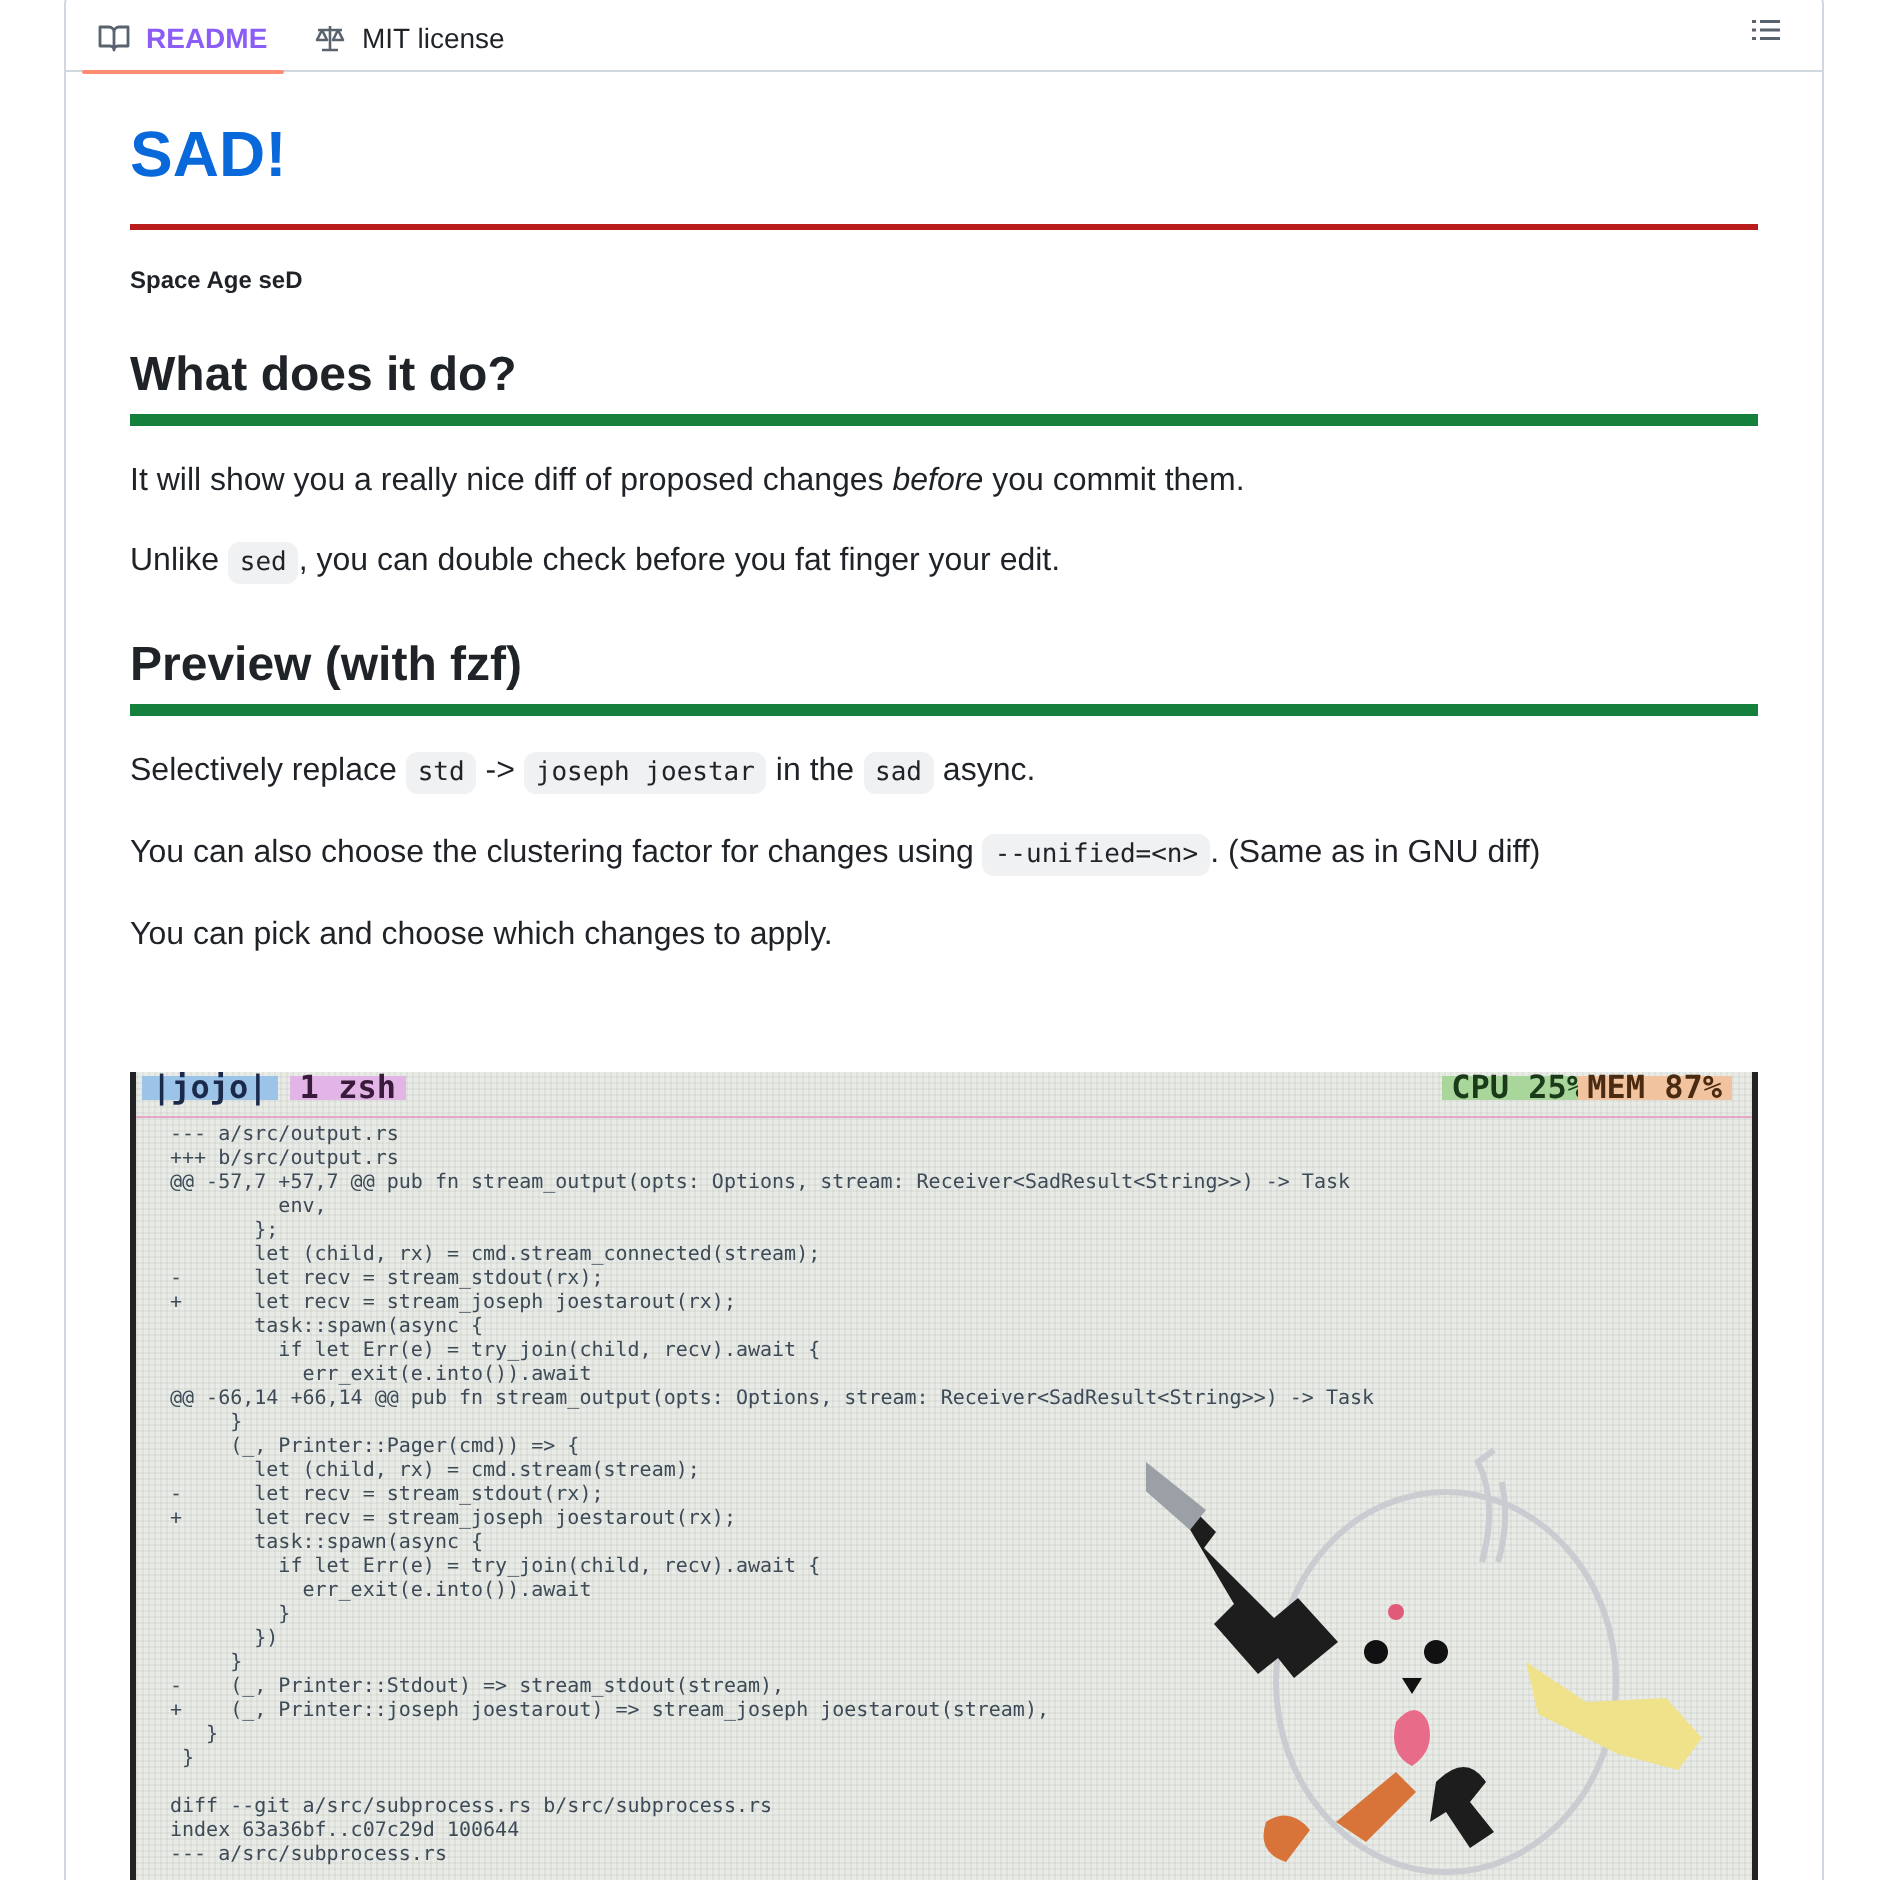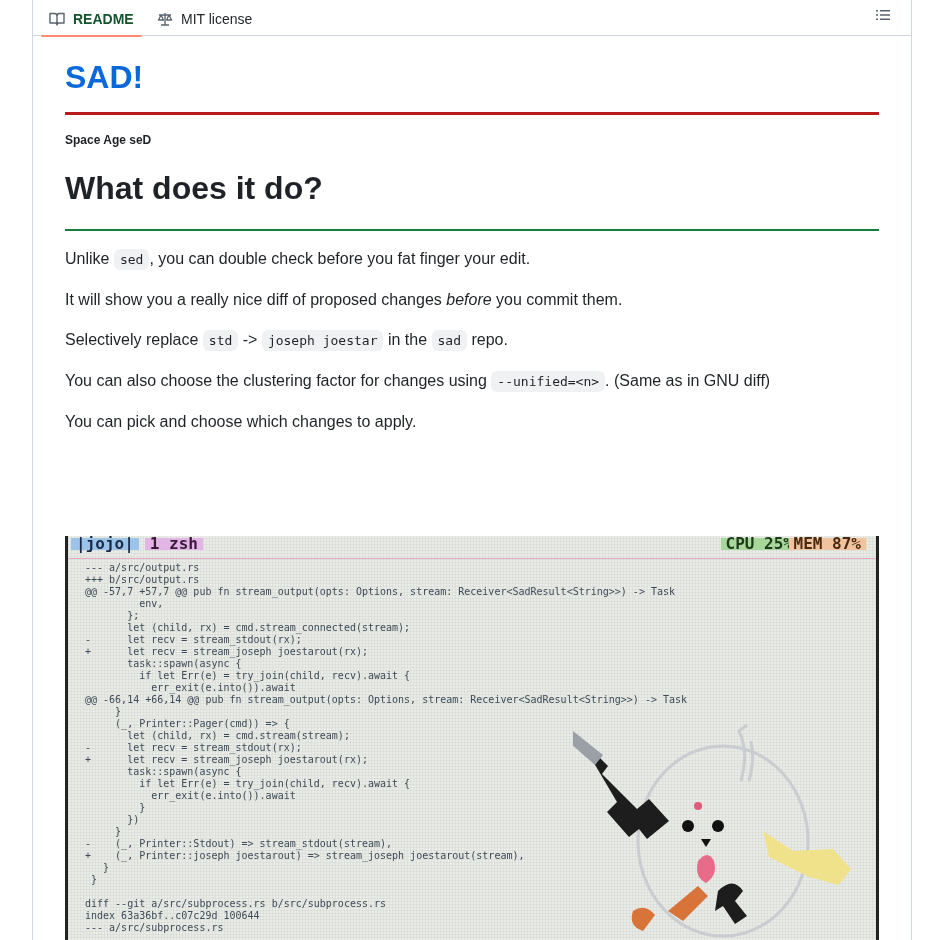--- a/index.html
+++ b/index.html
@@ -12,43 +12,43 @@
   .readme-box {
     position: absolute; left: 32px; top: -4px; width: 880px; height: 960px;
     border: 1px solid #d0d7de; border-radius: 6px; background: #fff;
   }
   .tabbar {
     position: absolute; left: 0; top: 0; width: 100%; height: 39px;
     border-bottom: 1px solid #d0d7de;
   }
   .tab {
     position: absolute; top: 4px; height: 35px; display: flex; align-items: center;
-    font-size: 14px; color: #14532d; gap: 8px; padding: 0 8px;
+    font-size: 14px; color: #8b5cf6; gap: 8px; padding: 0 8px;
   }
   .tab.active { font-weight: bold; }
   .tab.active::after {
     content: ""; position: absolute; left: 0; right: 0; bottom: -1px; height: 2px;
     background: #fd8c73; border-radius: 2px;
   }
   .tab.inactive { color: #1f2328; }
   .tab svg { display: block; }
   .toc-btn {
     position: absolute; right: 14px; top: 6px; width: 28px; height: 28px;
     display: flex; align-items: center; justify-content: center;
   }
   .content { position: absolute; left: 32px; top: 58px; width: 814px; }
   h1.title {
     margin: 0; font-size: 32px; font-weight: bold; color: #0969da;
     padding-bottom: 10px; border-bottom: 3px solid #b91c1c; height: 60px;
     line-height: 44px;
   }
   .tagline { margin: 18px 0 0 0; font-size: 12px; font-weight: bold; height: 22px; }
   h2 {
-    margin: 0; font-size: 32px; font-weight: bold; line-height: 30px;
-    padding-bottom: 26px; border-bottom: 2px solid #15803d;
+    margin: 0; font-size: 24px; font-weight: bold; line-height: 30px;
+    padding-bottom: 4px; border-bottom: 6px solid #15803d;
   }
   p { margin: 0; font-size: 16px; line-height: 24px; }
   code {
     font-family: "DejaVu Sans Mono", monospace; font-size: 13px;
     background: #eff1f3; border-radius: 6px; padding: 3px 6px;
   }
   .terminal {
     position: absolute; left: 0; top: 481px; width: 814px; height: 420px;
     background: #e8ebe6; overflow: hidden; border-left: 3px solid #222;
     border-right: 3px solid #222;
@@ -109,24 +109,25 @@
           </svg>
       </span>
     </div>
   </div>
 
   <div class="content">
     <h1 class="title">SAD!</h1>
     <div class="tagline">Space Age seD</div>
 
     <h2 style="margin-top:18px;">What does it do?</h2>
+    <p style="margin-top:16px;"><span>It will show you a really nice diff of proposed changes </span><em>before</em><span> you commit them.</span></p>
     <p style="margin-top:16px;"><span>Unlike </span><code>sed</code><span>, you can double check before you fat finger your edit.</span></p>
-    <p style="margin-top:16px;"><span>It will show you a really nice diff of proposed changes </span><em>before</em><span> you commit them.</span></p>
 
-    <p style="margin-top:16px;"><span>Selectively replace </span><code>std</code><span> -&gt; </span><code>joseph joestar</code><span> in the </span><code>sad</code><span> repo.</span></p>
+    <h2 style="margin-top:24px;">Preview (with fzf)</h2>
+    <p style="margin-top:16px;"><span>Selectively replace </span><code>std</code><span> -&gt; </span><code>joseph joestar</code><span> in the </span><code>sad</code><span> async.</span></p>
     <p style="margin-top:16px;"><span>You can also choose the clustering factor for changes using </span><code>--unified=&lt;n&gt;</code><span>. (Same as in GNU diff)</span></p>
     <p style="margin-top:16px;">You can pick and choose which changes to apply.</p>
 
     <div class="terminal">
       <div class="term-top">
         <span class="badge host">|jojo|</span>
         <span class="badge win">1 zsh</span>
         <span class="badge cpu">CPU 25%</span>
         <span class="badge mem">MEM 87%</span>
       </div>

